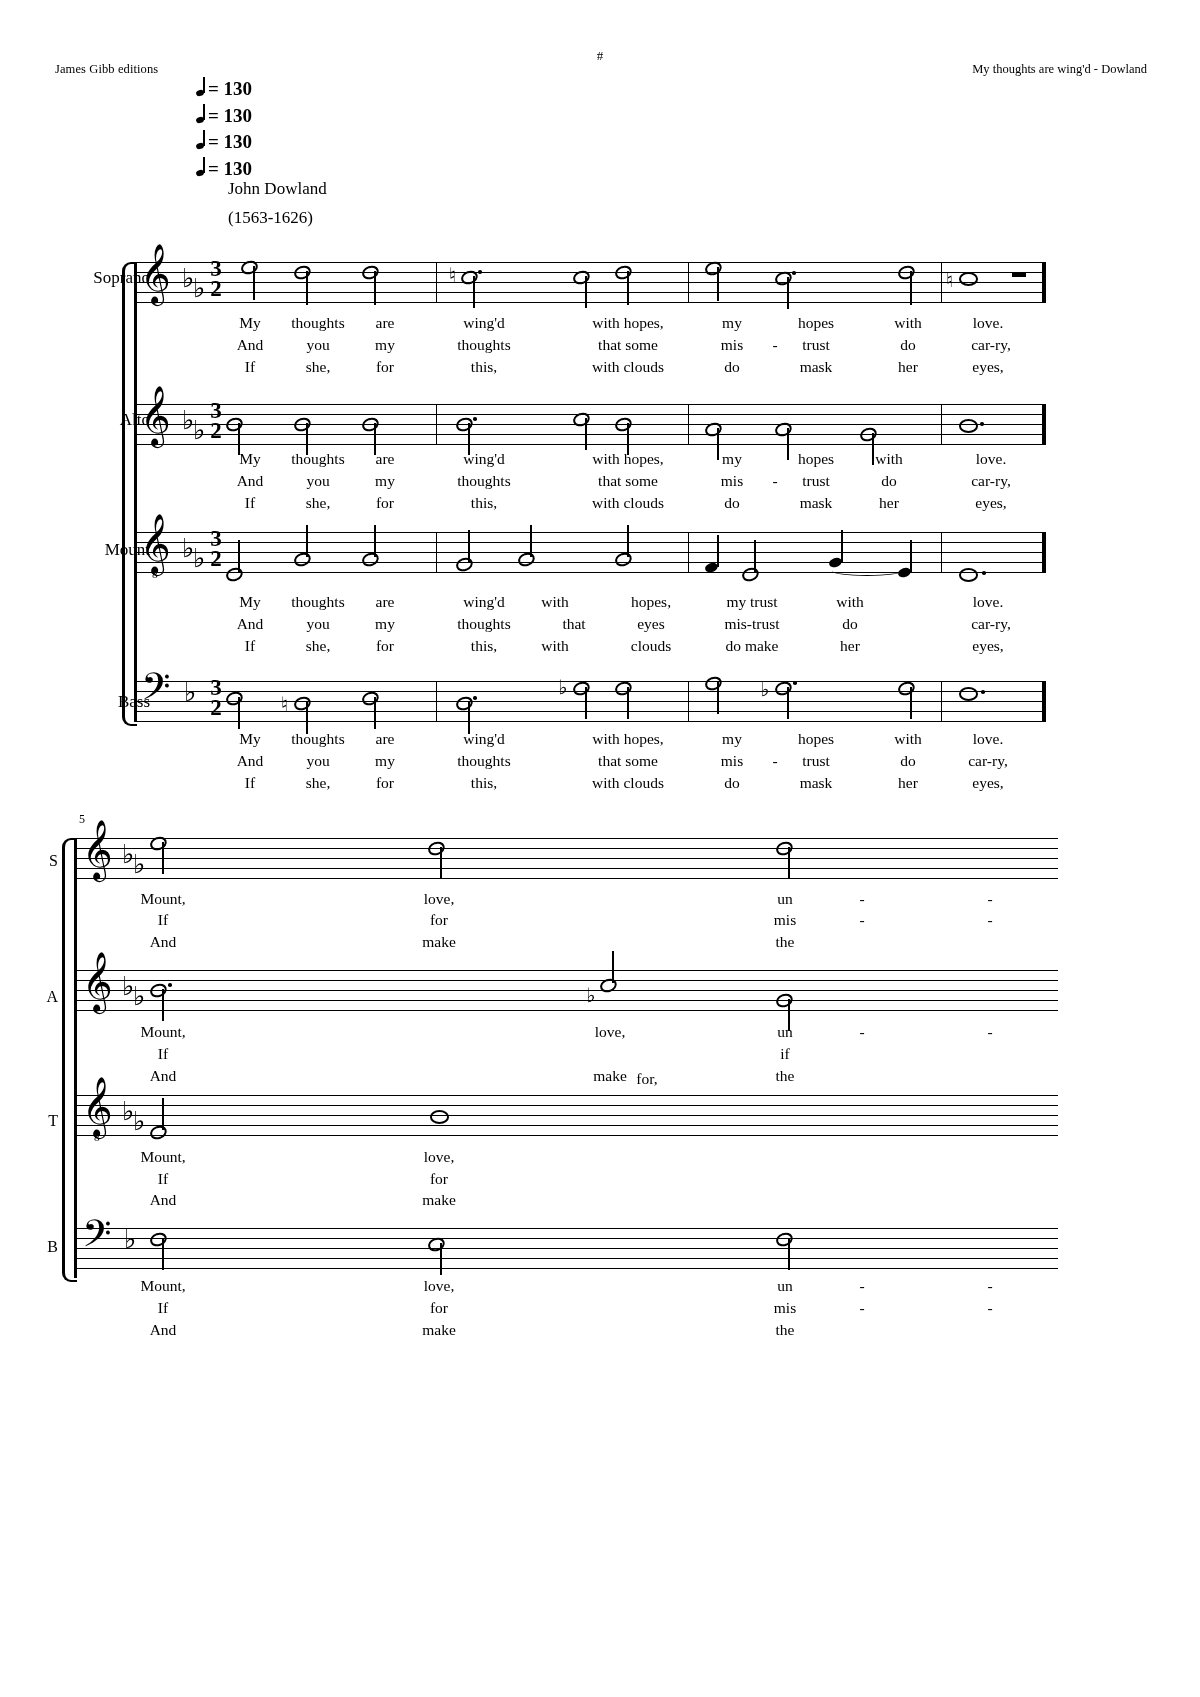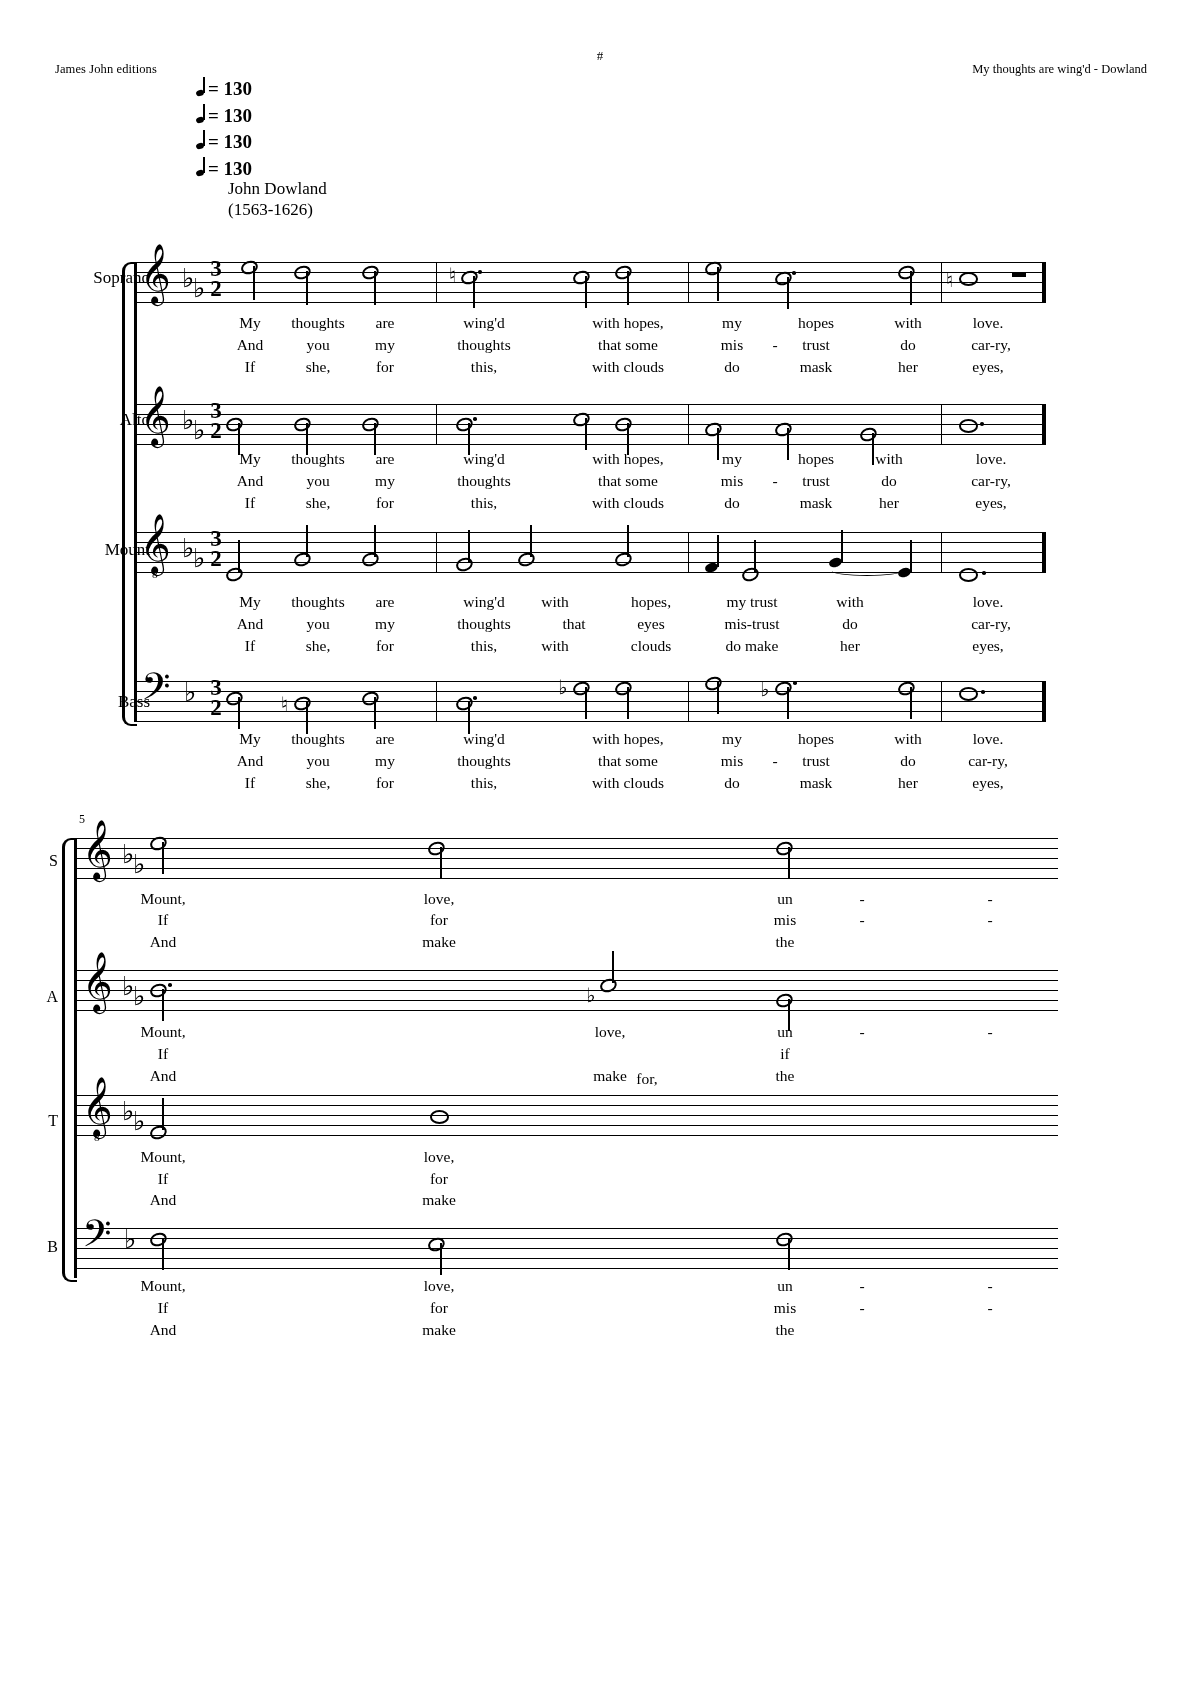--- a/index.html
+++ b/index.html
@@ -237,31 +237,31 @@
     white-space: nowrap;
     text-align: center;
     transform: translateX(-50%);
   }
 </style>
 </head>
 <body>
 
 <div class="page">
 
-  <div class="hdr-left">James John editions</div>
+  <div class="hdr-left">James Gibb editions</div>
   <div class="hdr-center">#</div>
   <div class="hdr-right">My thoughts are wing'd - Dowland</div>
 
   <div class="tempo" style="top:78px"><span class="qn"></span><span>= 130</span></div>
   <div class="tempo" style="top:105px"><span class="qn"></span><span>= 130</span></div>
   <div class="tempo" style="top:131px"><span class="qn"></span><span>= 130</span></div>
   <div class="tempo" style="top:158px"><span class="qn"></span><span>= 130</span></div>
 
   <div class="composer" style="top:179px">John Dowland</div>
-  <div class="composer" style="top:200px">(1563-1626)</div>
+  <div class="composer" style="top:208px">(1563-1626)</div>
 
   <div class="system">
 
     <div class="sysbar" style="left:134px; top:262px; height:460px;"></div>
     <div class="brace" style="left:122px; top:262px; height:460px;"></div>
 
     <div class="part-name" style="left:40px; top:268px; width:110px;">Soprano</div>
     <div class="staff" style="left:136px; top:262px; width:910px; height:41px;">
       <div class="line"></div>
         <div class="line"></div>

